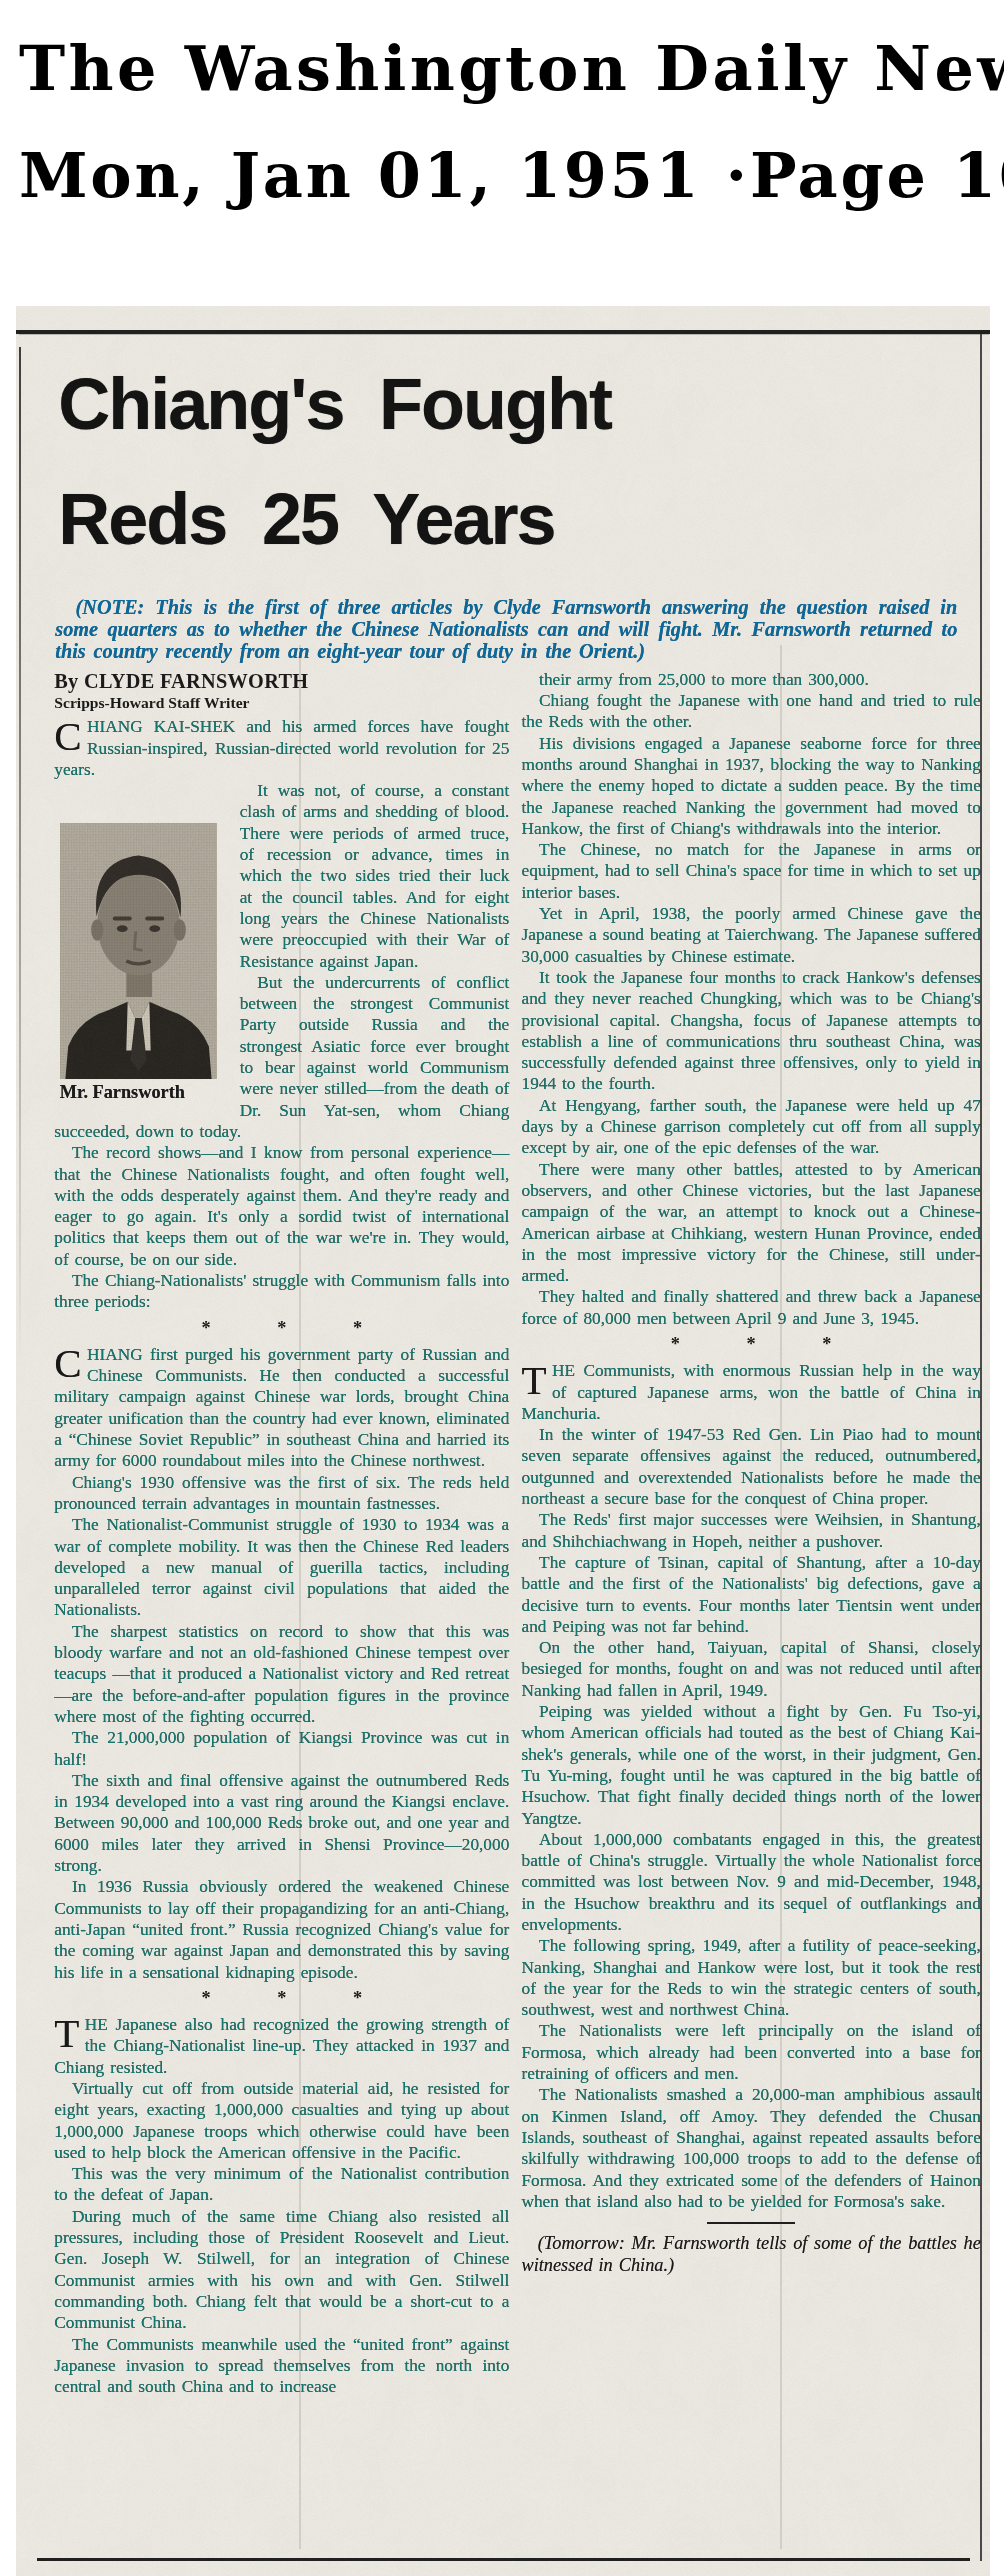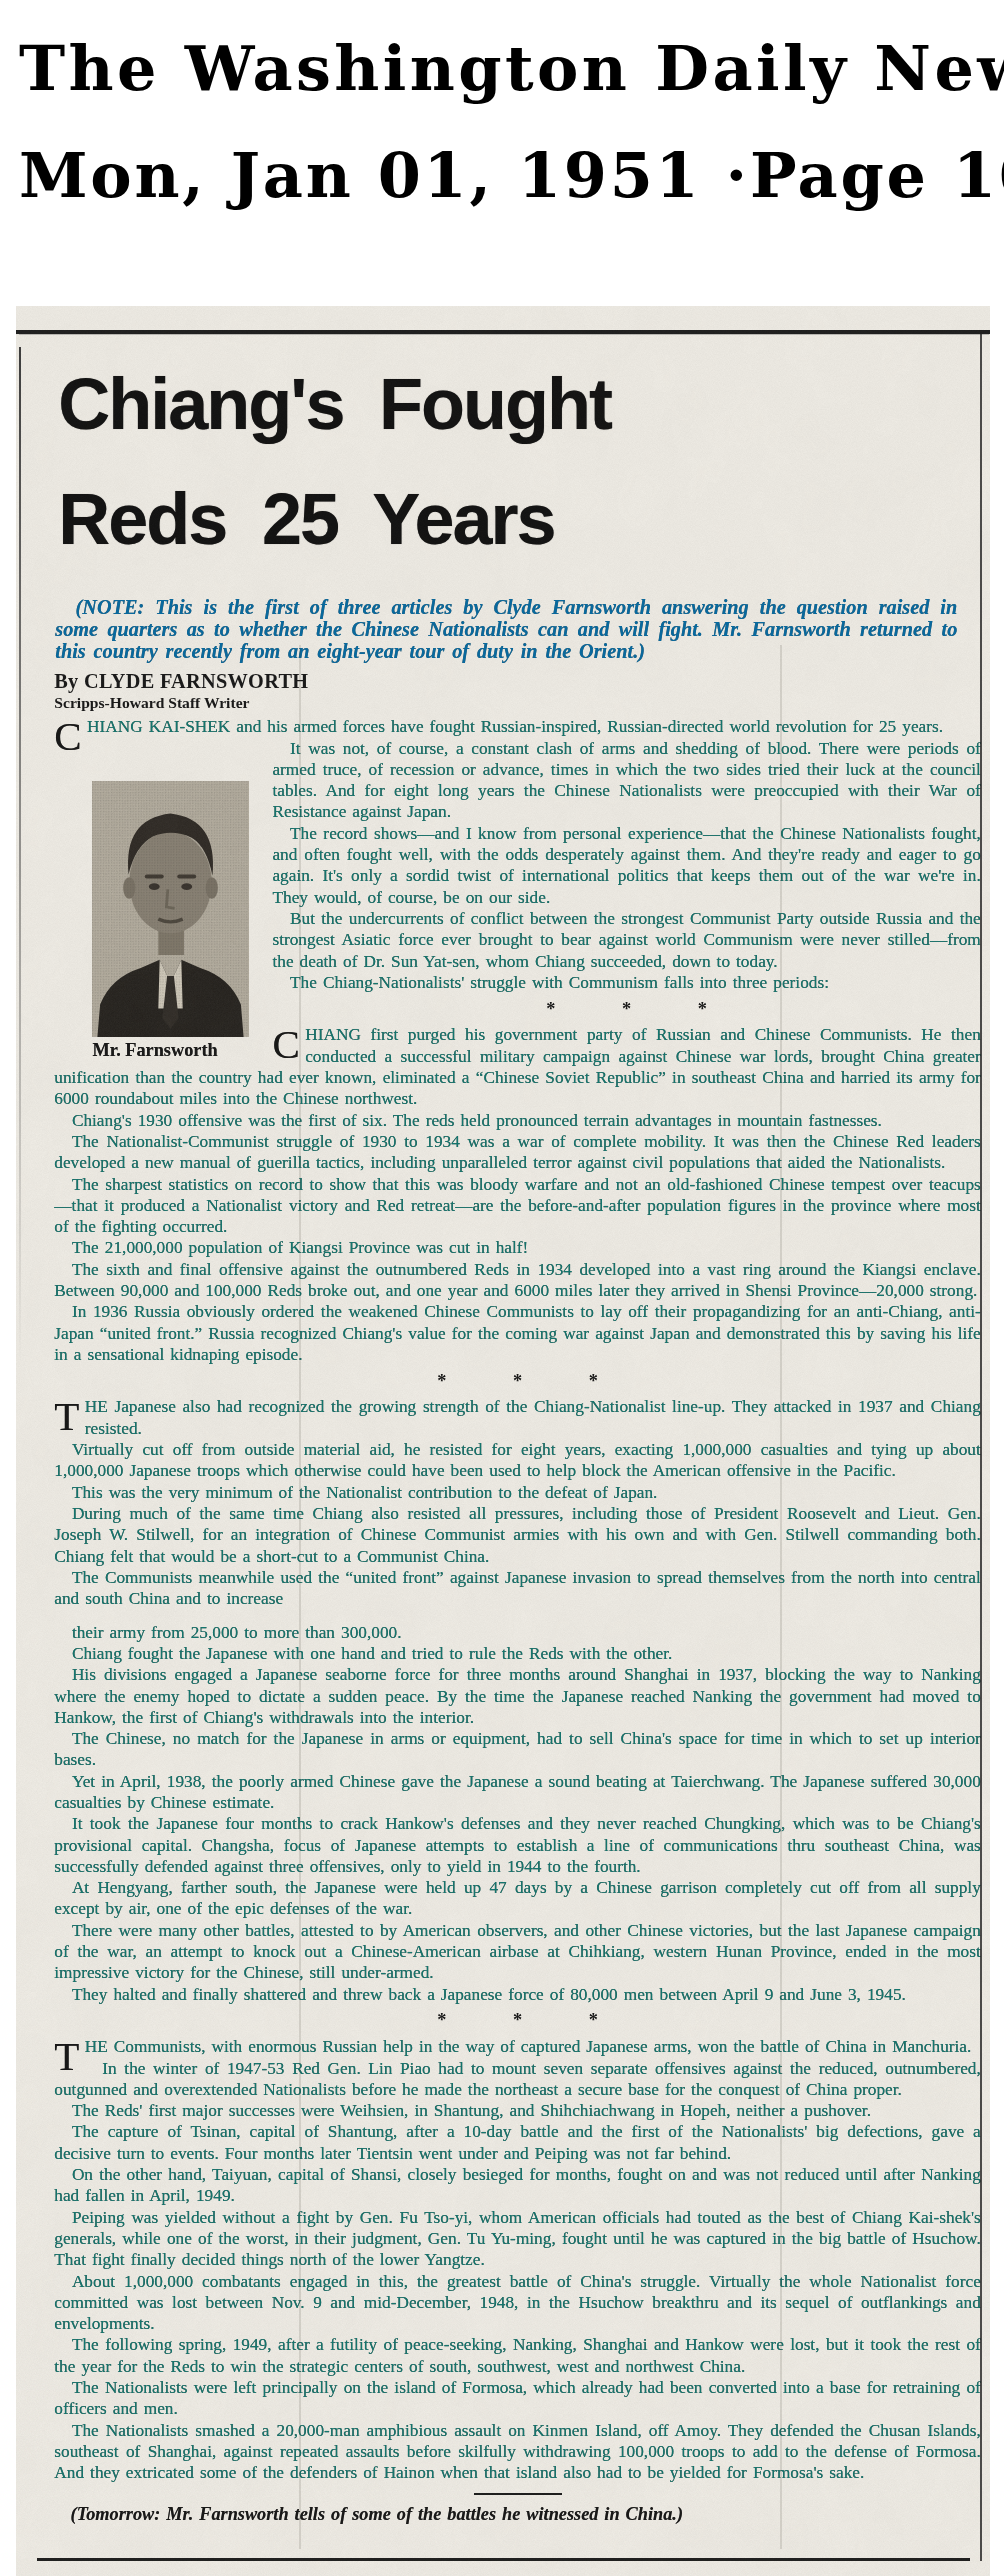--- a/index.html
+++ b/index.html
@@ -32,21 +32,21 @@
   .hl-line{display:block;font-family:"Liberation Sans",sans-serif;font-weight:bold;
            font-size:72px;line-height:115px;letter-spacing:-2px;word-spacing:17.6px;
            white-space:nowrap;text-shadow:0 0 0.7px rgba(15,15,15,.6);}
 
   
   .note{margin:19px 33px 0 39px;font-style:italic;font-weight:bold;
         font-size:20.3px;line-height:22px;text-align:justify;text-indent:20.3px;
         word-spacing:2.7px;color:#0369a1;text-shadow:0 0 0.4px rgba(20,20,20,.65);}
 
   
-  .cols{display:flex;gap:12.2px;margin:6.8px 9.5px 0 38px;height:1858px;overflow:hidden;flex-direction:column;}
+  .cols{display:flex;gap:12.2px;margin:6.8px 9.5px 0 38px;height:1858px;overflow:hidden;}
   .col{flex:0 0 455px;}
   .col-right{flex:1 1 auto;}
 
   .byline{font-weight:bold;font-size:20.3px;line-height:24.4px;letter-spacing:0.3px;}
   .byline-org{font-weight:bold;font-size:15.6px;line-height:19px;margin-bottom:4.1px;}
 
   .para{margin:0;font-size:17.3px;line-height:21.3px;text-align:justify;
         text-indent:17.6px;word-spacing:1.7px;color:#0f766e;
         text-shadow:0 0 0.3px rgba(23,23,23,.7);}
   .dc{text-indent:0;}
@@ -57,21 +57,21 @@
        word-spacing:62px;color:#141414;margin:1.4px 0;}
 
   
   .photo-block{float:left;width:169px;margin:43px 11px 4.1px 5.4px;}
   .photo{width:157px;height:256px;}
   .photo-caption{font-weight:bold;font-size:18.3px;line-height:22.4px;margin-top:2px;
                  text-shadow:0 0 0.3px rgba(23,23,23,.7);}
 
   
   .end-rule{width:88px;height:2px;background:#1a1a1a;margin:9.5px auto 8.1px auto;}
-  .tomorrow{margin:0;font-style:italic;font-weight:bold;font-size:18.3px;line-height:22.4px;
+  .tomorrow{margin:0;font-style:italic;font-weight:normal;font-size:18.3px;line-height:22.4px;
             text-align:justify;text-indent:16.3px;word-spacing:1.4px;color:#141414;
             text-shadow:0 0 0.4px rgba(20,20,20,.6);}
 
   .grain{position:absolute;left:0;top:0;pointer-events:none;}
 </style>
 </head>
 <body>
 
 <div class="page">
 
@@ -126,22 +126,22 @@
               <path d="M100 264 L116 298 L132 264 L134 336 L98 336 Z" fill="#ddd6c6"></path>
               <path d="M111 288 L121 288 L128 350 L116 366 L104 350 Z" fill="#2b2722"></path>
               <rect width="232" height="378" fill="url(#dots)"></rect>
               <rect width="232" height="378" filter="url(#pg)" opacity="0.22"></rect>
             </svg>
           </div>
           <div class="photo-caption">Mr. Farnsworth</div>
         </div>
 
         <p class="para">It was not, of course, a constant clash of arms and shedding of blood. There were periods of armed truce, of recession or advance, times in which the two sides tried their luck at the council tables. And for eight long years the Chinese Nationalists were preoccupied with their War of Resistance against Japan.</p>
+        <p class="para">But the undercurrents of conflict between the strongest Communist Party outside Russia and the strongest Asiatic force ever brought to bear against world Communism were never stilled—from the death of Dr. Sun Yat-sen, whom Chiang succeeded, down to today.</p>
         <p class="para">The record shows—and I know from personal experience—that the Chinese Nationalists fought, and often fought well, with the odds desperately against them. And they're ready and eager to go again. It's only a sordid twist of international politics that keeps them out of the war we're in. They would, of course, be on our side.</p>
-        <p class="para">But the undercurrents of conflict between the strongest Communist Party outside Russia and the strongest Asiatic force ever brought to bear against world Communism were never stilled—from the death of Dr. Sun Yat-sen, whom Chiang succeeded, down to today.</p>
         <p class="para">The Chiang-Nationalists' struggle with Communism falls into three periods:</p>
 
         <div class="sep">* * *</div>
 
         <p class="para dc">CHIANG first purged his government party of Russian and Chinese Communists. He then conducted a successful military campaign against Chinese war lords, brought China greater unification than the country had ever known, eliminated a “Chinese Soviet Republic” in southeast China and harried its army for 6000 roundabout miles into the Chinese northwest.</p>
         <p class="para">Chiang's 1930 offensive was the first of six. The reds held pronounced terrain advantages in mountain fastnesses.</p>
         <p class="para">The Nationalist-Communist struggle of 1930 to 1934 was a war of complete mobility. It was then the Chinese Red leaders developed a new manual of guerilla tactics, including unparalleled terror against civil populations that aided the Nationalists.</p>
         <p class="para">The sharpest statistics on record to show that this was bloody warfare and not an old-fashioned Chinese tempest over teacups —that it produced a Nationalist victory and Red retreat—are the before-and-after population figures in the province where most of the fighting occurred.</p>
         <p class="para">The 21,000,000 population of Kiangsi Province was cut in half!</p>
         <p class="para">The sixth and final offensive against the outnumbered Reds in 1934 developed into a vast ring around the Kiangsi enclave. Between 90,000 and 100,000 Reds broke out, and one year and 6000 miles later they arrived in Shensi Province—20,000 strong.</p>

